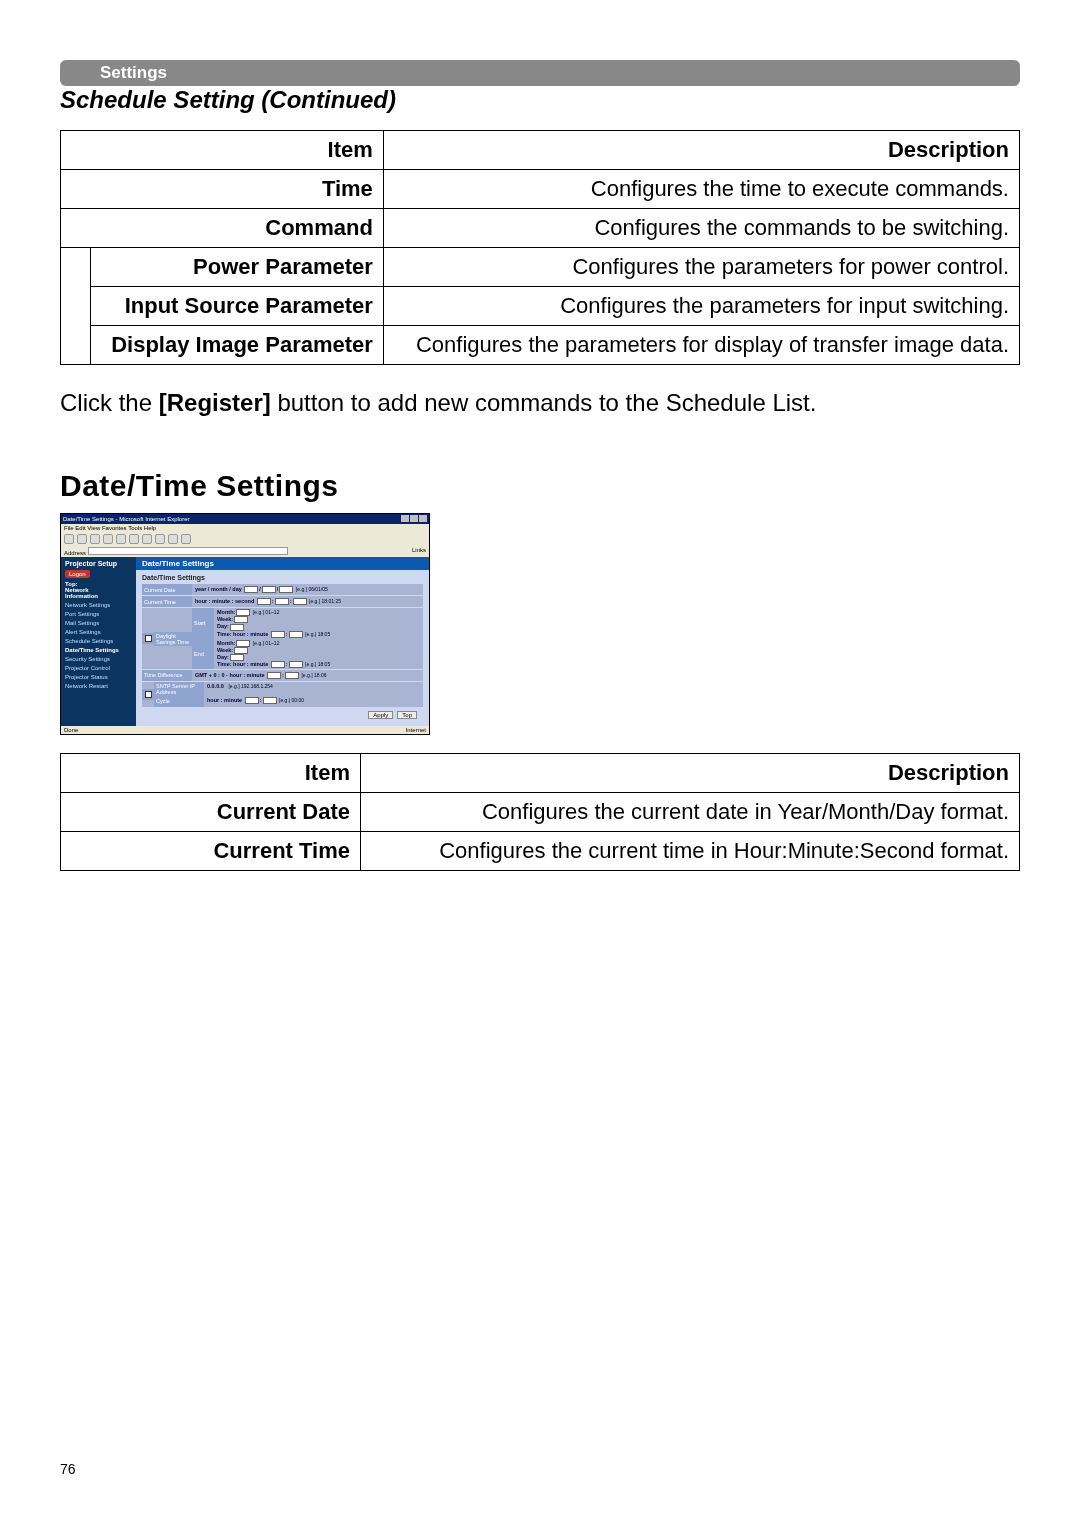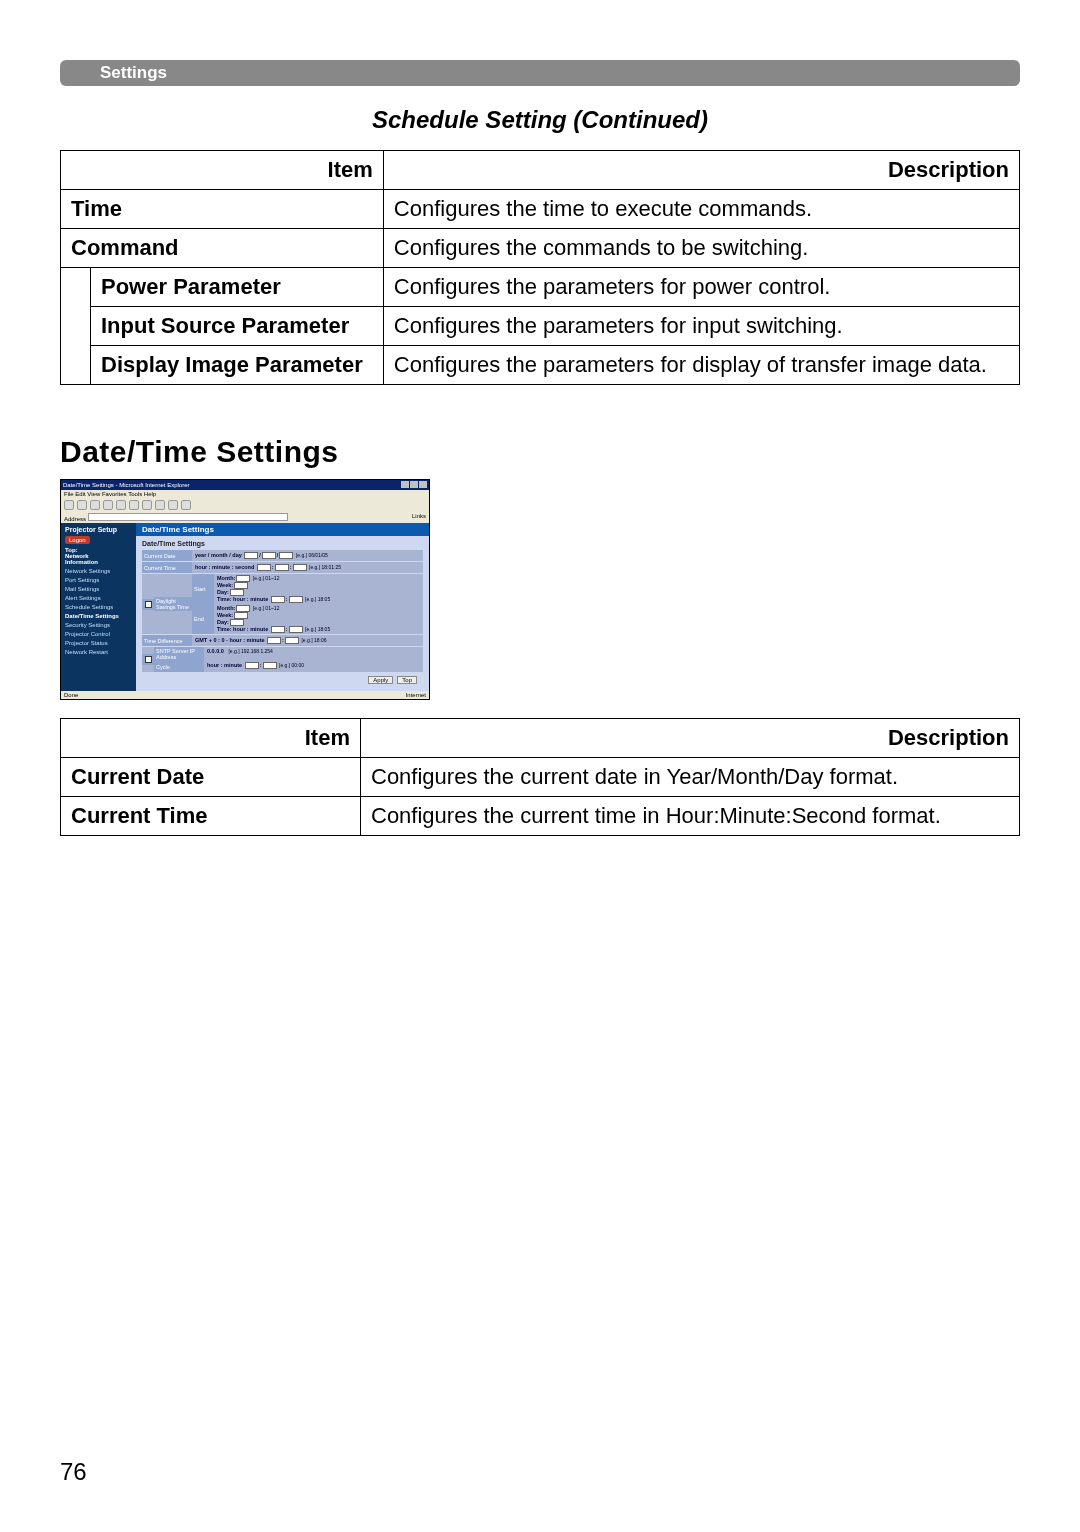--- a/index.html
+++ b/index.html
@@ -13,55 +13,53 @@
     }
     .page {
       padding: 60px 60px 0 60px;
     }
     .header-bar {
       background: #888888;
       border-radius: 6px;
       height: 26px;
       display: flex;
       align-items: center;
-      margin-bottom: 20px;
     }
     .header-bar-inner {
       color: #ffffff;
       font-weight: bold;
       font-size: 17px;
       padding-left: 40px;
     }
     .section-subtitle {
       font-style: italic;
       font-weight: bold;
       font-size: 24px;
       margin-bottom: 6px;
-      text-align: center;
     }
     .body-text {
       font-size: 24px;
       line-height: 1.35;
       margin-bottom: 10px;
     }
     .body-text-spaced {
       font-size: 24px;
       line-height: 1.35;
       margin-bottom: 30px;
     }
     .table {
       width: 100%;
       border-collapse: collapse;
       margin: 16px 0 22px 0;
     }
     .table th, .table td {
       border: 1.5px solid #000;
       padding: 6px 10px;
       font-size: 22px;
-      text-align: left;
+      text-align: right;
       vertical-align: middle;
     }
     .table th {
       font-weight: bold;
       text-align: right;
     }
     .item-col { width: 300px; }
     .indent-col { width: 30px; border-right: none; }
     .sub-item { border-left: none; font-weight: bold; }
     .bold { font-weight: bold; }
@@ -175,23 +173,23 @@
     .mock-btn { display:inline-block; background:#eee; border:1px solid #888; padding:0 4px; font-size:6px; margin-left:2px;}
     .mock-status {
       background:#ece9d8;
       font-size:6px;
       padding:1px 3px;
       display:flex;
       justify-content: space-between;
     }
     .page-number {
       position: absolute;
-      bottom: 46px;
+      bottom: 55px;
       left: 60px;
-      font-size: 24px;
+      font-size: 14px;
     }
     .two-row { line-height:1.0; }
     .sub-block { display:flex; }
   </style>
 </head>
 <body>
 
 <div class="page">
   <div class="header-bar">
     <span class="header-bar-inner">Settings</span>
@@ -223,20 +221,23 @@
       <td class="sub-item bold two-row">Input Source Parameter</td>
       <td>Configures the parameters for input switching.</td>
     </tr>
     <tr>
       <td class="sub-item bold two-row">Display Image Parameter</td>
       <td>Configures the parameters for display of transfer image data.</td>
     </tr>
   </tbody>
     </table>
 
+  <div class="body-text-spaced">
+    <span>Click the </span><span class="bold">[Register]</span><span> button to add new commands to the Schedule List.</span>
+  </div>
 
 
   <div class="section-heading">Date/Time Settings</div>
 
   <div class="mock-window">
     <div class="mock-titlebar">
       <span>Date/Time Settings - Microsoft Internet Explorer</span>
       <span><span class="mock-title-btn"></span><span class="mock-title-btn"></span><span class="mock-title-btn"></span></span>
     </div>
     <div class="mock-menubar">File  Edit  View  Favorites  Tools  Help</div>

